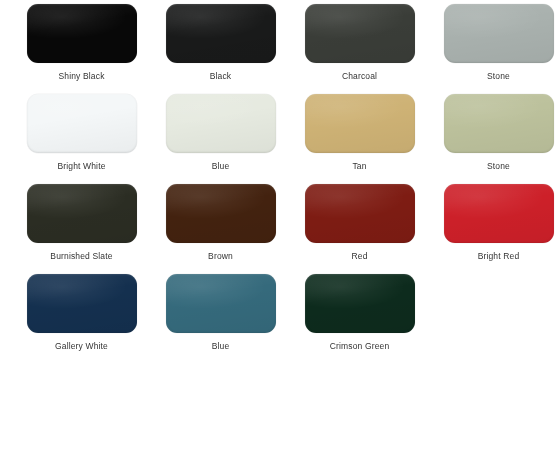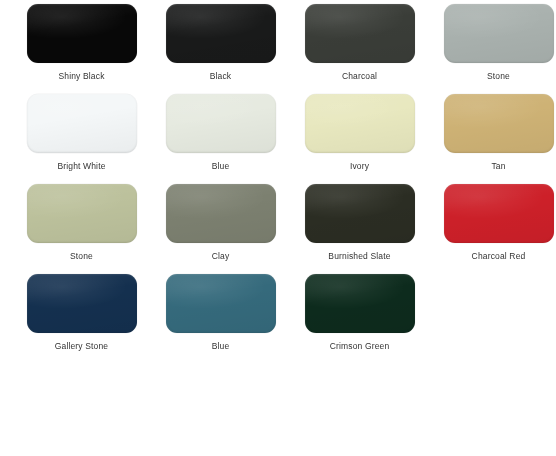--- a/index.html
+++ b/index.html
@@ -115,67 +115,67 @@
         <div class="swatch-label">Bright White</div>
       </div>
       <div class="swatch-cell">
         <div class="swatch-chip" style="background-color: rgb(230, 234, 224);">
           <div class="gloss"></div>
           <div class="edge"></div>
         </div>
         <div class="swatch-label">Blue</div>
       </div>
       <div class="swatch-cell">
-        <div class="swatch-chip" style="background-color: rgb(232, 232, 191);">
-          <div class="gloss"></div>
-          <div class="edge"></div>
-        </div>
-        <div class="swatch-label">Ivory</div>
-      </div>
-      <div class="swatch-cell">
         <div class="swatch-chip" style="background-color: rgb(206, 178, 117);">
           <div class="gloss"></div>
           <div class="edge"></div>
         </div>
         <div class="swatch-label">Tan</div>
       </div>
       <div class="swatch-cell">
         <div class="swatch-chip" style="background-color: rgb(188, 193, 156);">
           <div class="gloss"></div>
           <div class="edge"></div>
         </div>
         <div class="swatch-label">Stone</div>
       </div>
       <div class="swatch-cell">
-        <div class="swatch-chip" style="background-color: rgb(124, 128, 112);">
-          <div class="gloss"></div>
-          <div class="edge"></div>
-        </div>
-        <div class="swatch-label">Clay</div>
-      </div>
-      <div class="swatch-cell">
         <div class="swatch-chip" style="background-color: rgb(43, 45, 35);">
           <div class="gloss"></div>
           <div class="edge"></div>
         </div>
         <div class="swatch-label">Burnished Slate</div>
       </div>
       <div class="swatch-cell">
+        <div class="swatch-chip" style="background-color: rgb(67, 34, 15);">
+          <div class="gloss"></div>
+          <div class="edge"></div>
+        </div>
+        <div class="swatch-label">Brown</div>
+      </div>
+      <div class="swatch-cell">
+        <div class="swatch-chip" style="background-color: rgb(126, 28, 19);">
+          <div class="gloss"></div>
+          <div class="edge"></div>
+        </div>
+        <div class="swatch-label">Red</div>
+      </div>
+      <div class="swatch-cell">
         <div class="swatch-chip" style="background-color: rgb(205, 32, 41);">
           <div class="gloss"></div>
           <div class="edge"></div>
         </div>
-        <div class="swatch-label">Charcoal Red</div>
+        <div class="swatch-label">Bright Red</div>
       </div>
       <div class="swatch-cell">
         <div class="swatch-chip" style="background-color: rgb(20, 48, 79);">
           <div class="gloss"></div>
           <div class="edge"></div>
         </div>
-        <div class="swatch-label">Gallery Stone</div>
+        <div class="swatch-label">Gallery White</div>
       </div>
       <div class="swatch-cell">
         <div class="swatch-chip" style="background-color: rgb(53, 106, 124);">
           <div class="gloss"></div>
           <div class="edge"></div>
         </div>
         <div class="swatch-label">Blue</div>
       </div>
       <div class="swatch-cell">
         <div class="swatch-chip" style="background-color: rgb(13, 43, 29);">

